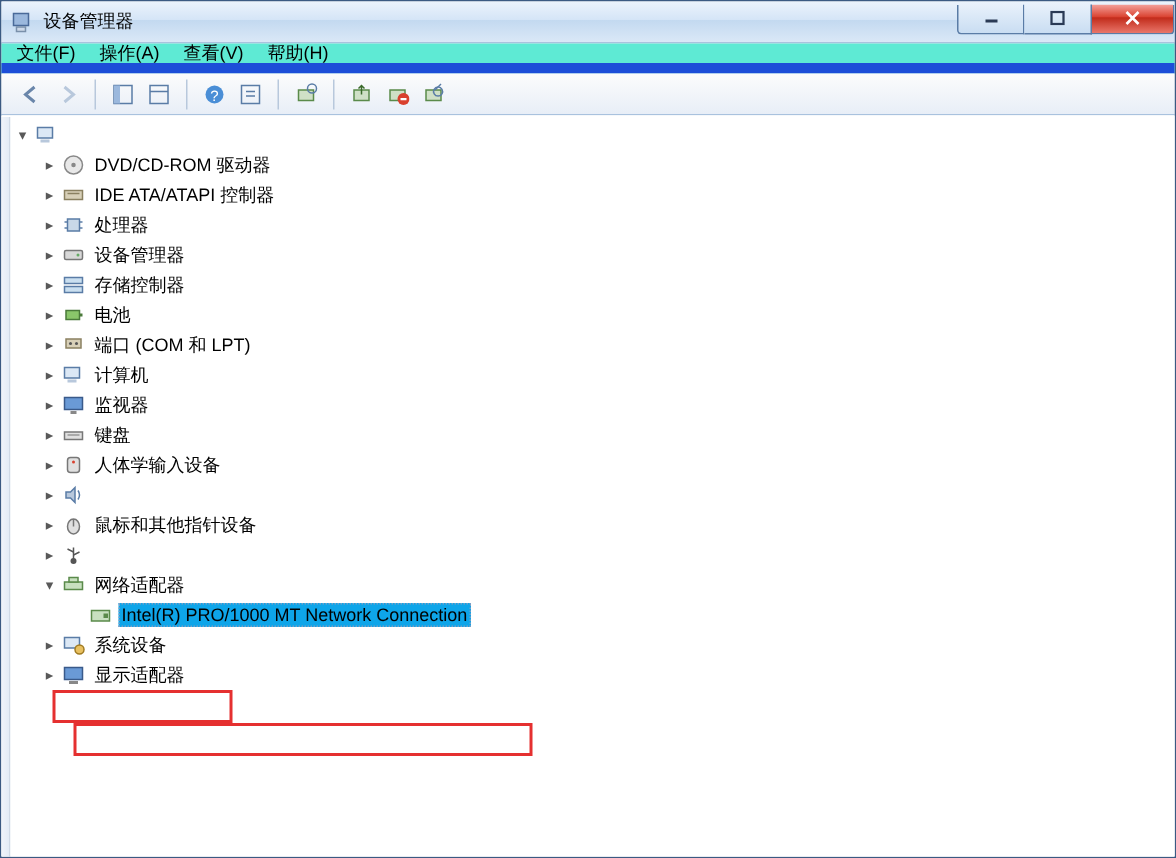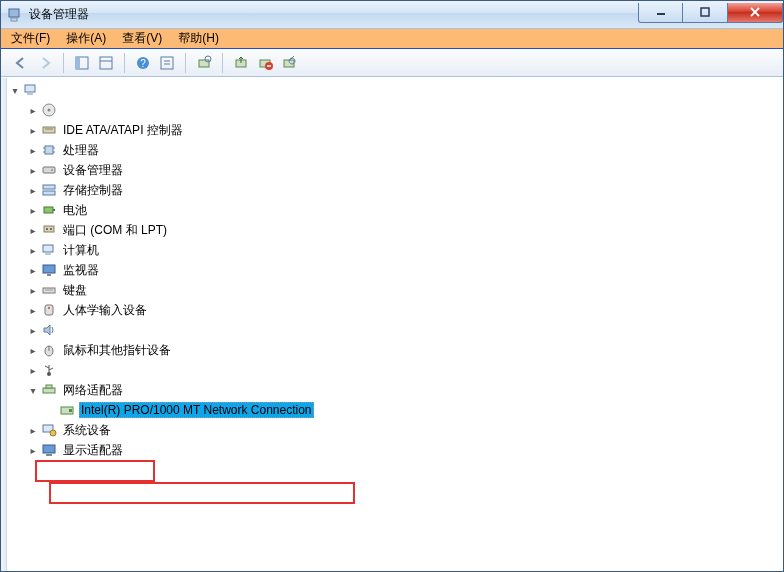--- a/index.html
+++ b/index.html
@@ -9,21 +9,21 @@
 
 .titlebar { height: 28px; background: linear-gradient(to bottom, #ebf3fc 0%, #d5e5f7 45%, #c3d9f0 46%, #dae8f7 100%); display: flex; align-items: center; padding: 0 0 0 6px; border-bottom: 1px solid #a9c2de; }
 .titlebar .app-icon { width: 16px; height: 16px; margin-right: 6px; }
 .titlebar .title { font-size: 12px; color: #000; flex: 1; }
 .titlebar .win-btns { display: flex; height: 20px; margin-top: -4px; }
 .titlebar .win-btn { width: 45px; height: 20px; border: 1px solid #5a7ca6; border-top: none; display: flex; align-items: center; justify-content: center; font-size: 12px; }
 .titlebar .win-btn.min { background: linear-gradient(to bottom,#e8f1fb,#c9ddf2); border-radius: 0 0 0 3px; }
 .titlebar .win-btn.max { background: linear-gradient(to bottom,#e8f1fb,#c9ddf2); border-left: none; }
 .titlebar .win-btn.close { background: linear-gradient(to bottom,#f3a19a,#d9402e 45%,#c12b1a 46%,#e9766a); color:#fff; width:55px; border-left:none; border-radius:0 0 3px 0; font-weight:bold; }
 
-.menubar { height: 20px; background: #fdba74; display: flex; align-items: center; padding: 0 2px; font-size: 12px; border-bottom: 1px solid #1d4ed8; }
+.menubar { height: 20px; background: #5eead4; display: flex; align-items: center; padding: 0 2px; font-size: 12px; border-bottom: 7px solid #1d4ed8; }
 .menubar .menu-item { padding: 2px 8px; cursor: default; }
 
 .toolbar { height: 28px; background: linear-gradient(to bottom,#fcfcfc,#e8eef7); border-bottom: 1px solid #a9c2de; display: flex; align-items: center; padding: 0 4px; }
 .toolbar .tgroup { display:flex; align-items:center; height:100%; padding:0 4px; }
 .toolbar .tsep { width:1px; height:20px; background:#b8c8dc; margin:0 2px; }
 .toolbar .tbtn { width:22px; height:22px; display:flex; align-items:center; justify-content:center; margin:0 1px; border:1px solid transparent; }
 
 .content { flex:1; display:flex; background:#fff; border-top:1px solid #fff; }
 .sidebar-strip { width:6px; background:linear-gradient(to right,#f0f4fa,#e4ecf6); border-right:1px solid #d0dae6; }
 .tree-area { flex:1; background:#fff; overflow:auto; padding:2px 0; position:relative; }
@@ -174,20 +174,21 @@
   </div>
         <div class="tree-row">
     <span class="indent" style="width:18px"></span>
     <span class="expander">▸</span>
     <span class="node-icon">
             <svg width="16" height="16">
               <circle cx="8" cy="8" r="6" fill="#e8e8e8" stroke="#888"></circle>
               <circle cx="8" cy="8" r="1.5" fill="#888"></circle>
             </svg>
           </span>
+    <span class="label">DVD/CD-ROM 驱动器</span>
   </div>
         <div class="tree-row">
     <span class="indent" style="width:18px"></span>
     <span class="expander">▸</span>
     <span class="node-icon">
             <svg width="16" height="16">
               <rect x="2" y="5" width="12" height="6" fill="#d8d0b8" stroke="#8a8060"></rect>
               <line x1="4" y1="7" x2="12" y2="7" stroke="#8a8060"></line>
             </svg>
           </span>

